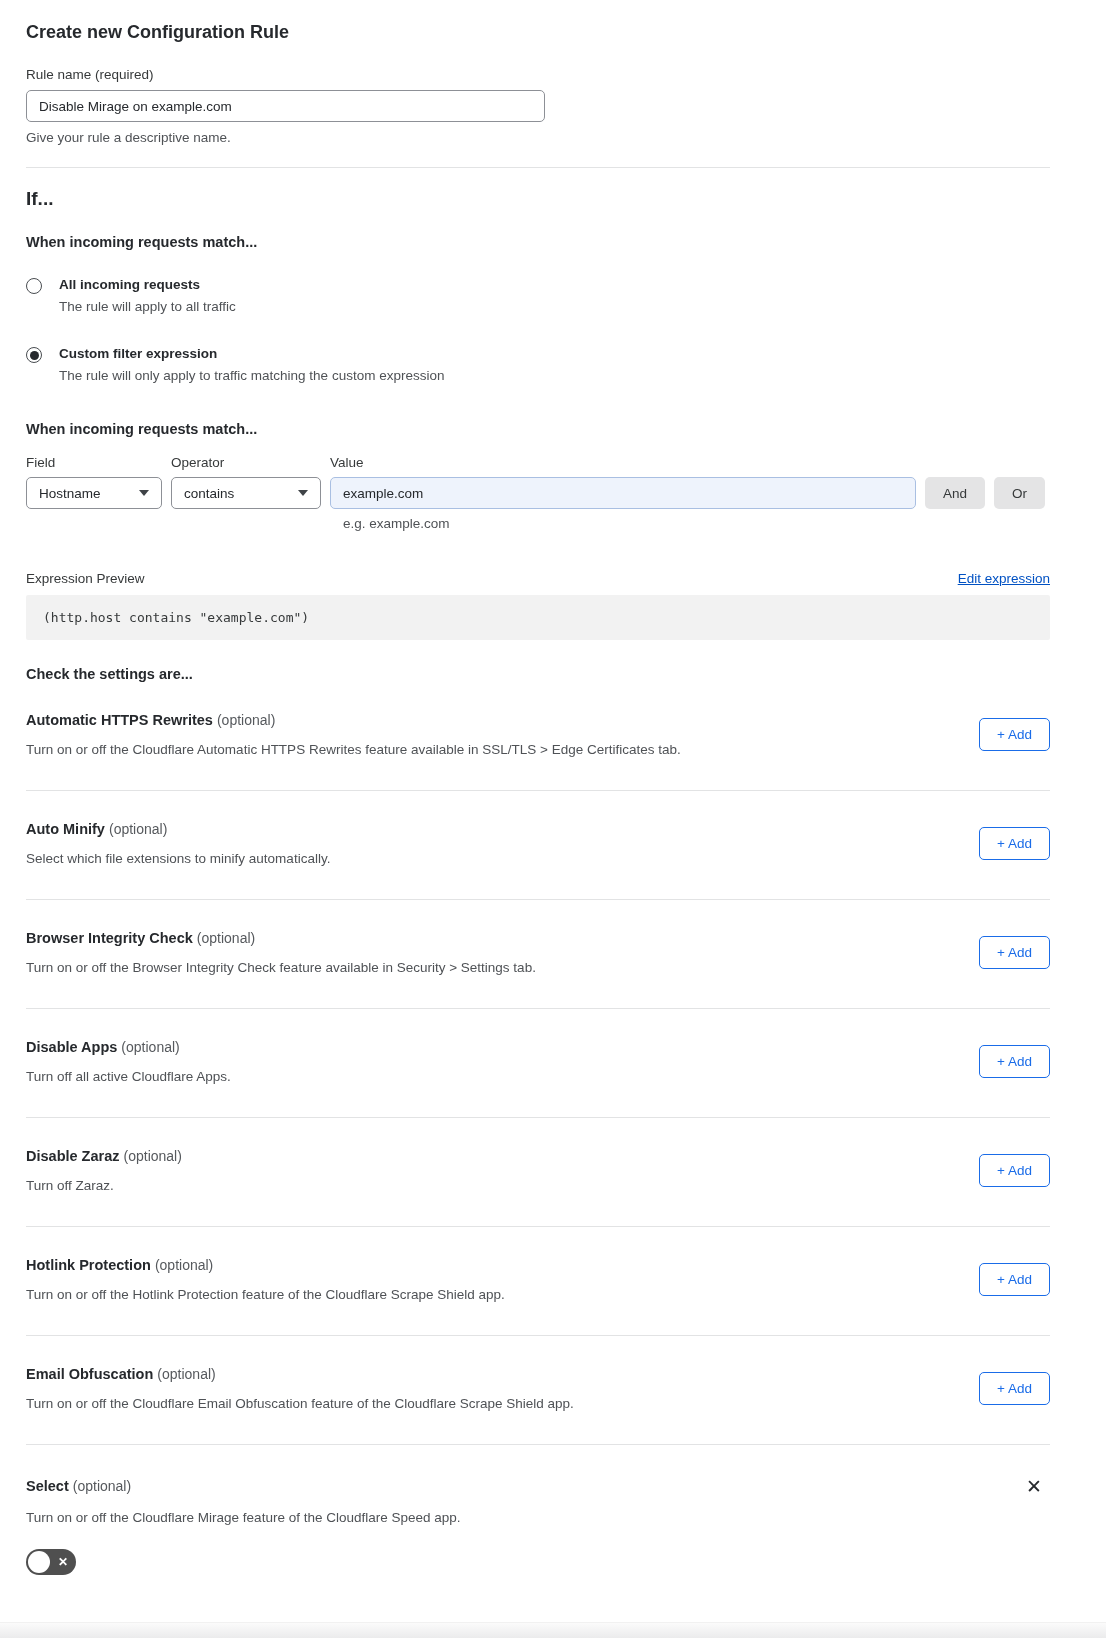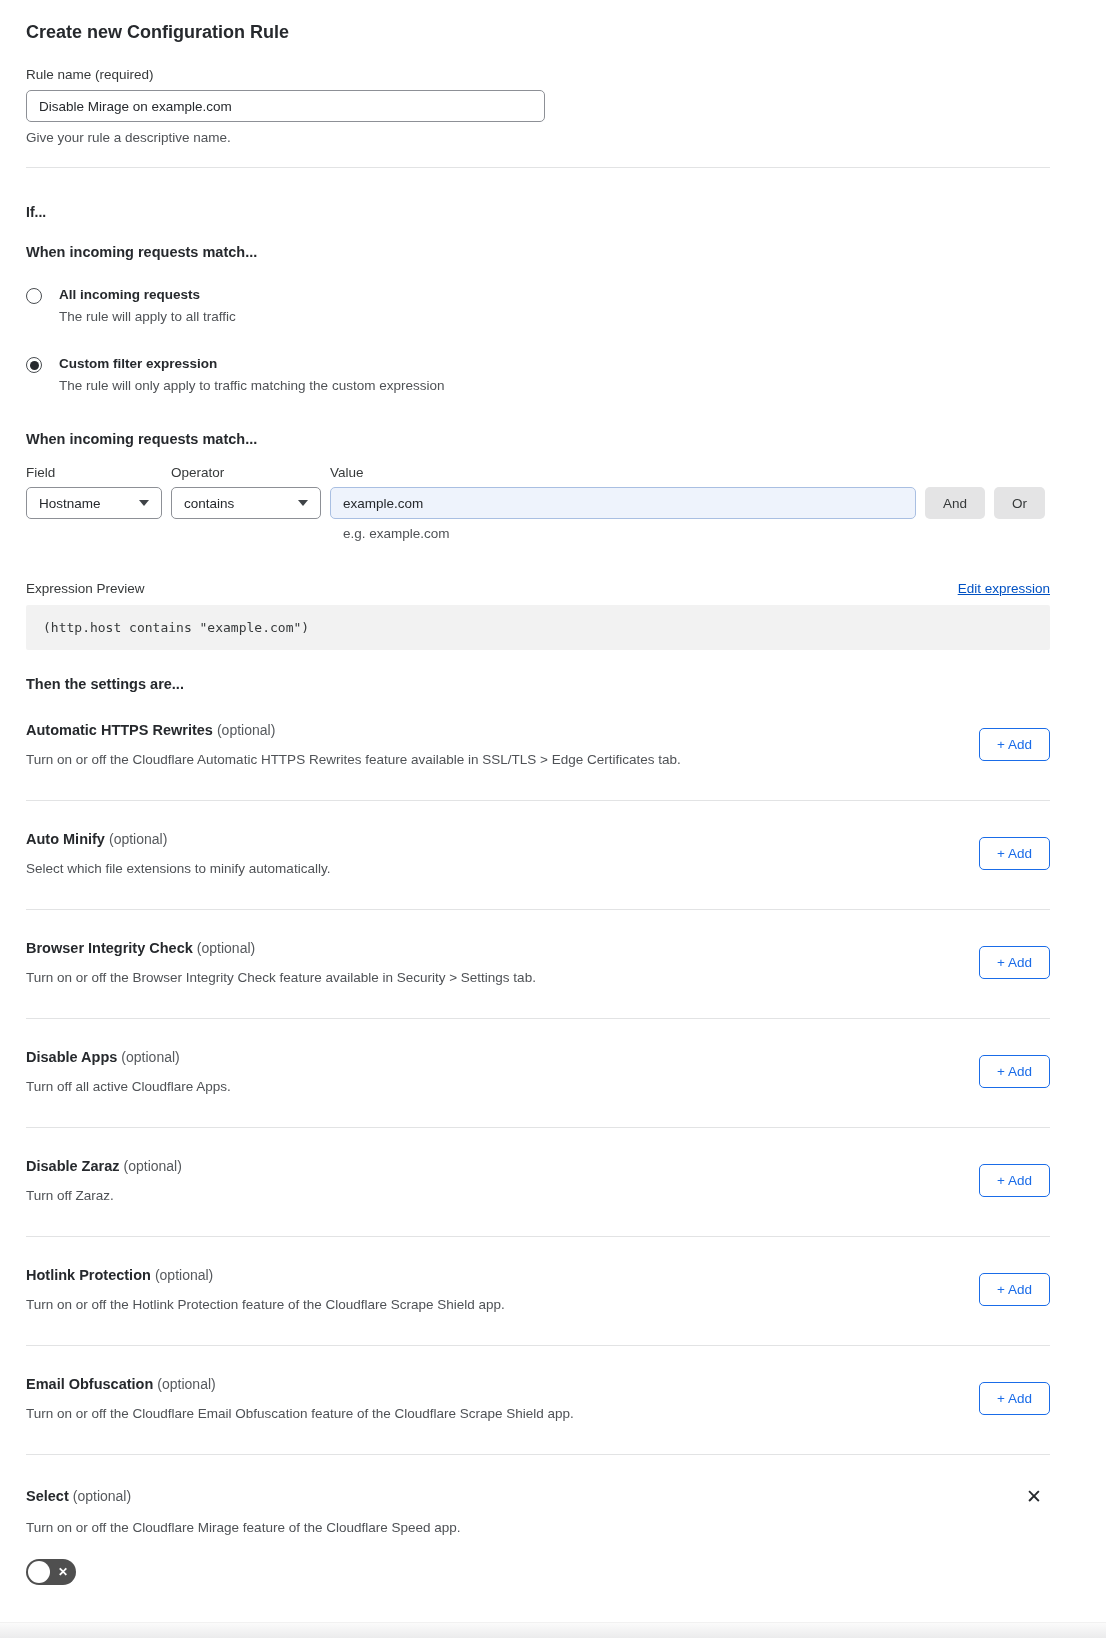--- a/index.html
+++ b/index.html
@@ -9,21 +9,21 @@
   .content { padding:14px 56px 0 26px; }
 
   h1.page-title { font-size:18px; font-weight:700; color:#26292d; margin:8px 0 24px; }
   .field-label { font-size:13.5px; color:#36393a; margin-bottom:8px; }
   .text-input { width:519px; height:32px; border:1px solid #8d9096; border-radius:5px;
                 padding:0 12px; font-size:13.5px; color:#26292d; background:#fff;
                 font-family:"Liberation Sans", sans-serif; }
   .help-text { font-size:13.5px; color:#4f5256; margin-top:8px; }
   .divider { border:none; border-top:1px solid #e2e3e4; margin-top:22px; }
 
-  h2.if-heading { font-size:14px; font-weight:700; color:#26292d; margin-top:36px; }
+  h2.if-heading { font-size:19px; font-weight:700; color:#26292d; margin-top:20px; }
   h3.sub-heading { font-size:14.5px; font-weight:700; color:#26292d; margin-top:24px; }
 
   .radio-option { display:flex; gap:17px; margin-top:27px; }
   .radio-circle { width:16px; height:16px; border-radius:50%; border:1.5px solid #494d51;
                   background:#fff; flex:0 0 auto; margin-top:1px; position:relative; cursor:pointer; }
   .radio-circle.checked::after { content:""; position:absolute; inset:2.5px; border-radius:50%; background:#26292d; }
   .radio-title { font-size:13.5px; font-weight:700; color:#26292d; }
   .radio-desc { font-size:13.5px; color:#4f5256; margin-top:7px; }
 
   .filter-row { display:flex; align-items:flex-end; gap:9px; margin-top:18px; }
@@ -132,21 +132,21 @@
       <button class="andor-btn">Or</button>
     </div>
     <div class="value-hint">e.g. example.com</div>
 
     <div class="expr-header">
       <span class="expr-label">Expression Preview</span>
       <a class="expr-edit">Edit expression</a>
     </div>
     <div class="expr-code">(http.host contains "example.com")</div>
 
-    <h3 class="then-heading">Then the settings are...</h3>
+    <h3 class="then-heading">Check the settings are...</h3>
 
     <div id="rows">
       <div class="setting-row">
         <div>
           <div class="setting-title">
             <span>Automatic HTTPS Rewrites</span>
             <span class="setting-optional">(optional)</span>
           </div>
           <div class="setting-desc">Turn on or off the Cloudflare Automatic HTTPS Rewrites feature available in SSL/TLS &gt; Edge Certificates tab.</div>
         </div>

